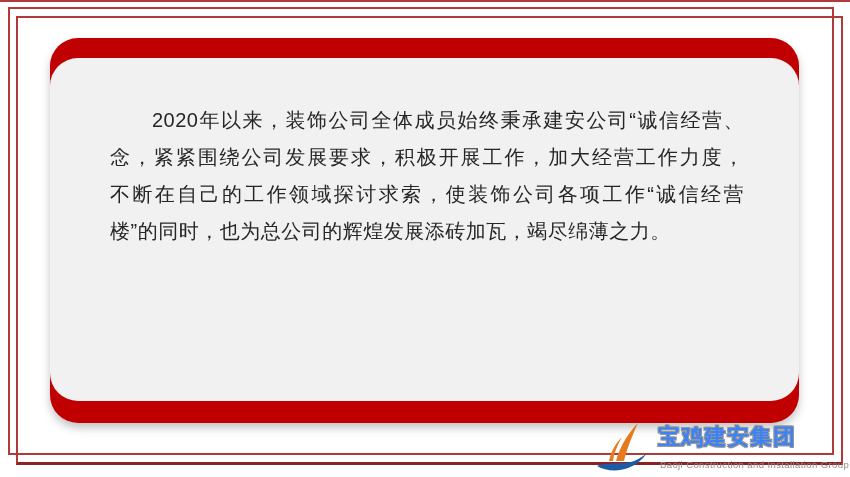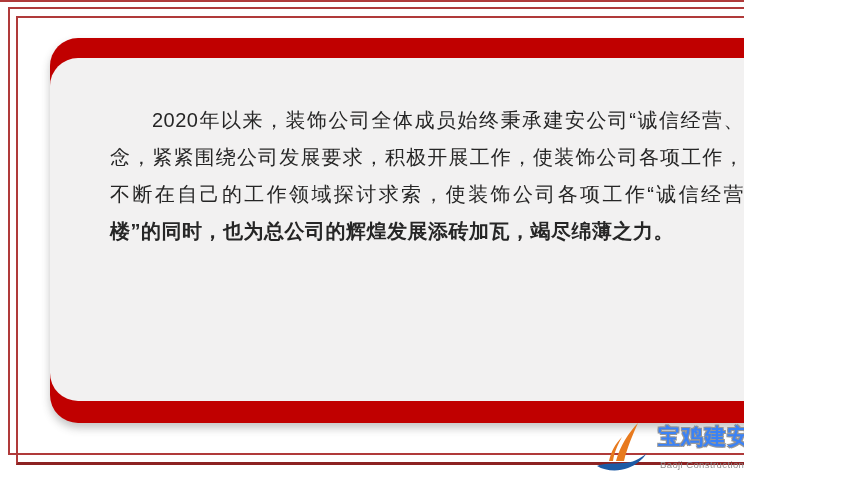--- a/index.html
+++ b/index.html
@@ -3,21 +3,21 @@
 <meta charset="utf-8">
 <style>
   :root{
     --card-accent:#c00000; --card-fill:#f2f1f1;
     --frame-line:#b03a3a; --frame-line-dark:#8c2222;
     --logo-sail-orange:#e87a1e; --logo-wave-blue:#1d5ba5;
     --logo-text-outline:#969696; --text-color:#262626;
   }
   html,body{margin:0;padding:0;background:#ffffff;}
   .stage{
-    position:relative; width:744px; height:477px; overflow:hidden;
+    position:relative; width:850px; height:477px; overflow:hidden;
     background:#ffffff; font-family:"Liberation Sans", sans-serif;
   }
   .top-rule{
     position:absolute; left:0; top:0; width:850px; height:2px;
     background:var(--frame-line);
   }
   .frame-outer{
     position:absolute; box-sizing:border-box;
     left:8px; top:7px; width:826px; height:448px;
     border:2px solid var(--frame-line);
@@ -37,21 +37,21 @@
     position:absolute; left:0; right:0; top:20px; bottom:22px;
     background:var(--card-fill); border-radius:28px;
   }
   .paragraph{
     position:absolute; left:60px; top:64px; width:634px;
     font-size:20px; line-height:37px; color:var(--text-color);
     letter-spacing:0.5px;
   }
   .p-line{ text-align:justify; text-align-last:justify; }
   .p-line.first{ text-indent:42px; }
-  .p-line.last{ text-align-last:left;font-weight:bold; }
+  .p-line.last{ text-align-last:left; }
   .logo{
     position:absolute; left:596px; top:422px; width:254px; height:54px; z-index:5;
   }
   .logo-icon{ position:absolute; left:0; top:0; width:60px; height:50px; }
   .logo-zh{
     position:absolute; left:62px; top:0; white-space:nowrap;
     font-size:22px; font-weight:700; letter-spacing:1px; color:#3b82f6;
     text-shadow:
       -1px -1px 0 var(--logo-text-outline), 1px -1px 0 var(--logo-text-outline),
       -1px 1px 0 var(--logo-text-outline), 1px 1px 0 var(--logo-text-outline);
@@ -67,21 +67,21 @@
 <div class="stage">
 
   <div class="top-rule"></div>
   <div class="frame-outer"></div>
   <div class="frame-inner"></div>
 
   <div class="card">
     <div class="card-body"></div>
     <div class="paragraph">
       <div class="p-line first">2020年以来，装饰公司全体成员始终秉承建安公司“诚信经营、</div>
-      <div class="p-line">念，紧紧围绕公司发展要求，积极开展工作，使装饰公司各项工作，</div>
+      <div class="p-line">念，紧紧围绕公司发展要求，积极开展工作，加大经营工作力度，</div>
       <div class="p-line">不断在自己的工作领域探讨求索，使装饰公司各项工作“诚信经营</div>
       <div class="p-line last">楼”的同时，也为总公司的辉煌发展添砖加瓦，竭尽绵薄之力。</div>
     </div>
   </div>
 
   <div class="logo">
     <span class="logo-icon">
       <svg width="60" height="50" viewBox="0 0 60 50" xmlns="http://www.w3.org/2000/svg">
         <path d="M42,1 C33,10 24,24 20,39 L28,39 C31,26 37,12 42,1 Z" fill="var(--logo-sail-orange)"></path>
         <path d="M13,39 C15,30 19,22 26,15 C21,24 18,31 17,39 Z" fill="var(--logo-sail-orange)"></path>

